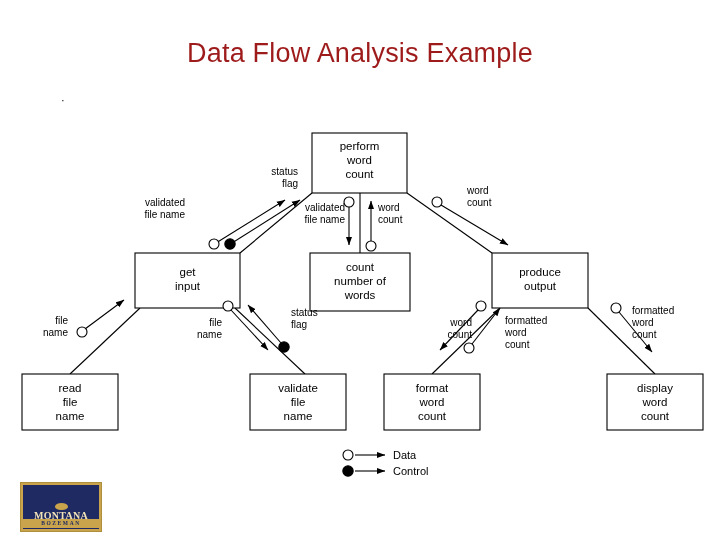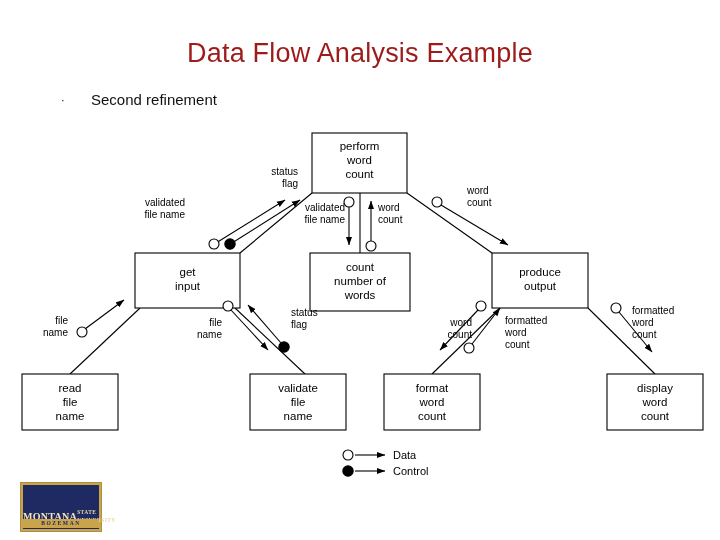--- a/index.html
+++ b/index.html
@@ -114,21 +114,21 @@
     border: 1px solid #b08f3c;
     box-sizing: border-box;
     padding: 2px;
   }
   #logo-inner {
     width: 100%;
     height: 100%;
     background: #1F2A63;
     box-sizing: border-box;
     display: flex;
-    flex-direction: row;
+    flex-direction: column;
     align-items: center;
     justify-content: flex-start;
     padding-top: 18px;
     position: relative;
   }
   #logo-seal {
     width: 13px;
     height: 9px;
     border-radius: 50% 50% 45% 45%;
     background: #C9A44C;
@@ -167,21 +167,20 @@
 </style>
 </head>
 <body>
 
 <div id="slide">
 
   <div id="slide-title">Data Flow Analysis Example</div>
 
   <div id="bullet-row">
     <span id="bullet-mark">·</span>
-    <span id="bullet-text">Second refinement</span>
   </div>
 
   <div id="diagram">
     <svg width="720" height="380" viewBox="0 0 720 380" xmlns="http://www.w3.org/2000/svg">
       <defs>
         <marker id="ah" markerWidth="9" markerHeight="9" refX="7.4" refY="3.1" orient="auto">
           <path d="M0,0.3 L7.6,3.1 L0,5.9 z" fill="#000"></path>
         </marker>
       </defs>
 

